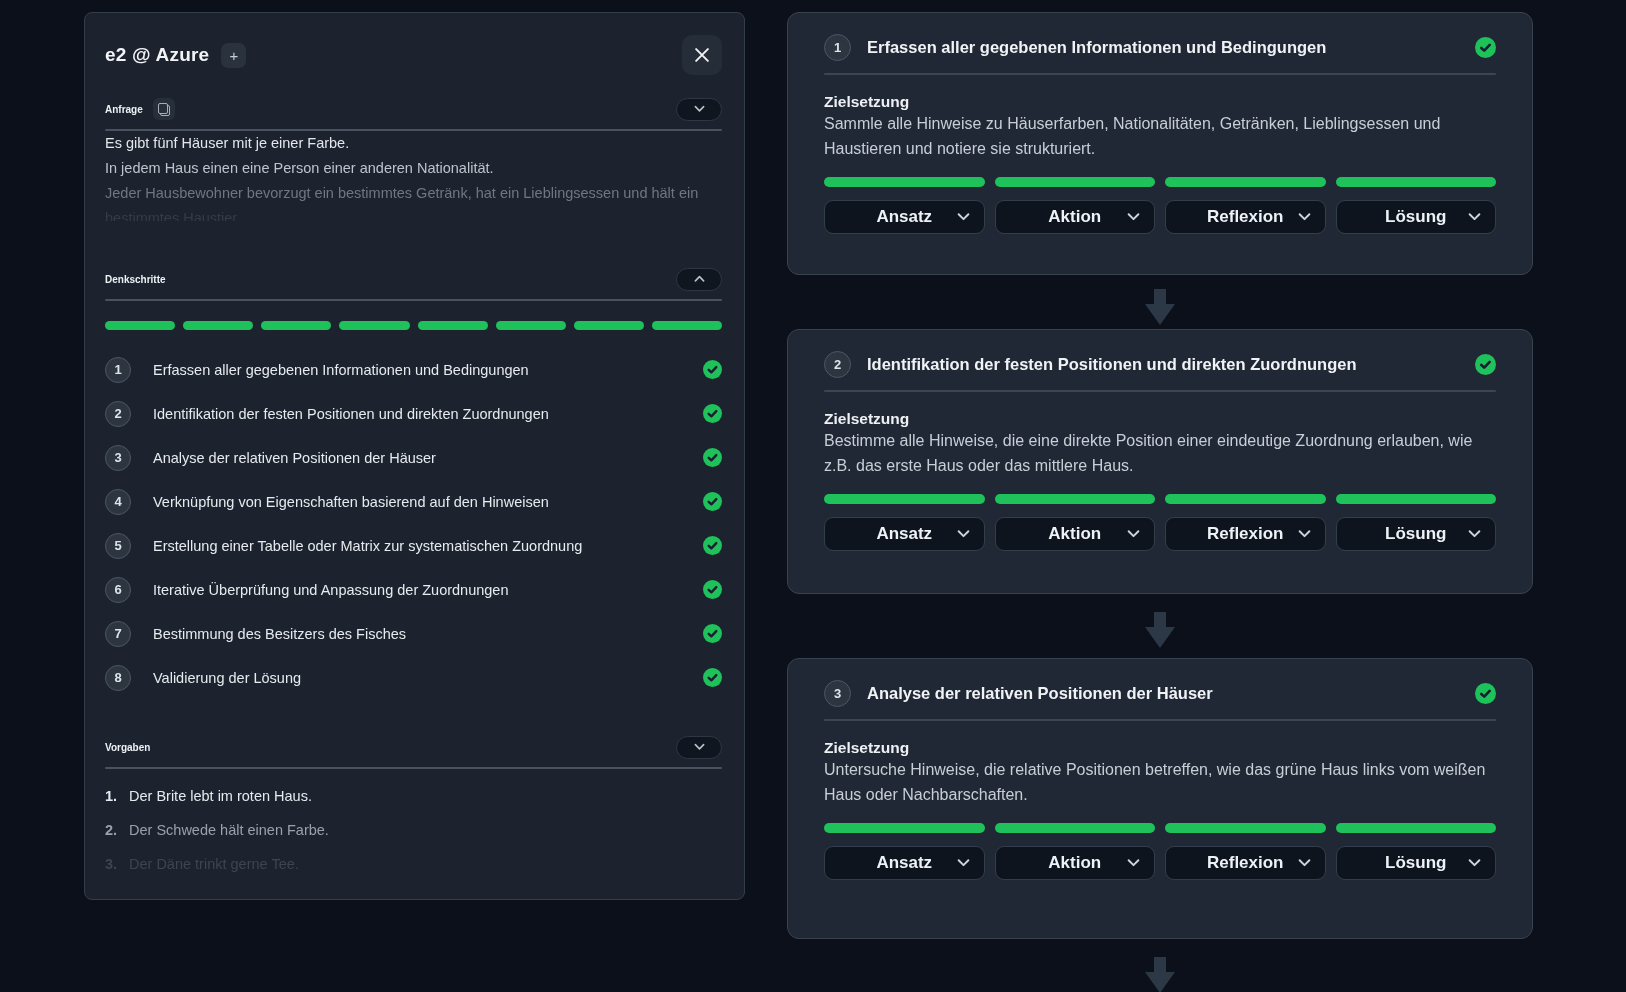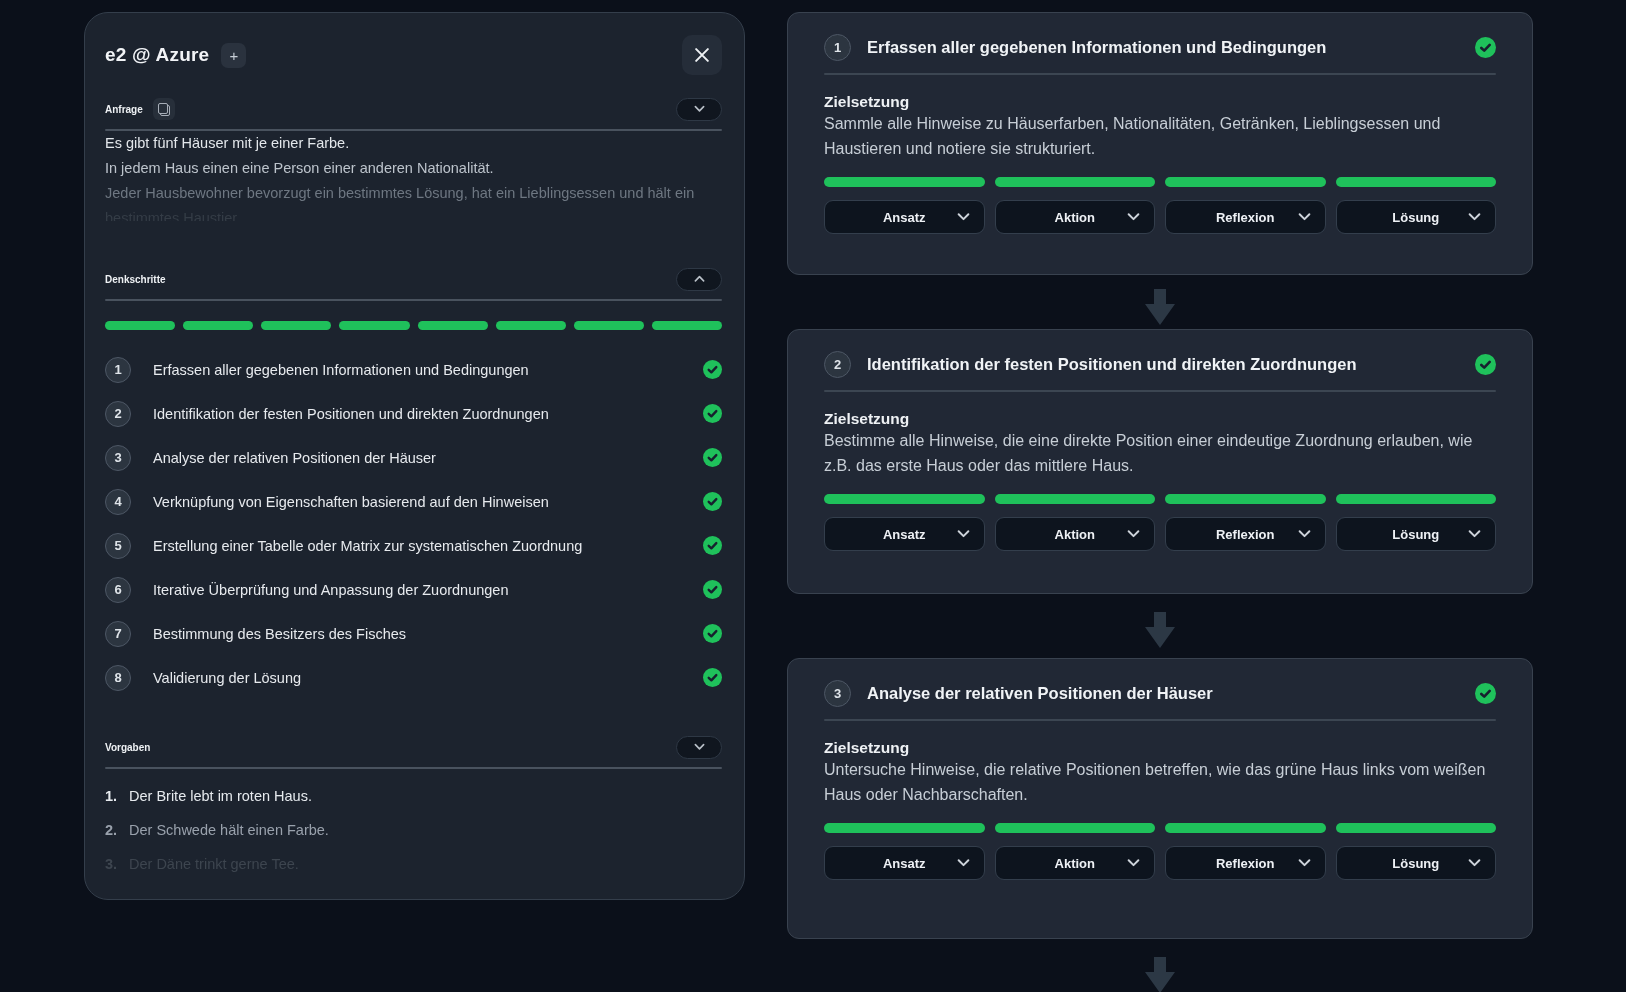--- a/index.html
+++ b/index.html
@@ -2,21 +2,21 @@
 <html><head>
 <meta charset="utf-8">
 <style>
   * { margin:0; padding:0; box-sizing:border-box; }
   html,body { width:1626px; height:992px; overflow:hidden; }
   body { font-family:"Liberation Sans", sans-serif; background:#0b101a; }
   .stage { position:relative; width:1626px; height:992px; background:#0b101a; overflow:hidden; }
 
   
   .panel { position:absolute; left:84px; top:12px; width:661px; height:888px;
-           background:#1c232e; border:1px solid #343e4b; border-radius:24px;
+           background:#1c232e; border:1px solid #343e4b; border-radius:8px;
            padding:24px 22px 0 20px; overflow:hidden; }
   .panel-head { display:flex; align-items:center; height:36px; margin-bottom:24px; }
   .panel-title { font-size:19px; font-weight:700; color:#f2f4f7; letter-spacing:.2px; }
   .plus-btn { margin-left:12px; width:25px; height:25px; border-radius:7px; background:#2a323e;
               border:none; color:#c7ced6; font-size:15px; line-height:1; cursor:pointer;
               display:flex; align-items:center; justify-content:center; font-family:inherit; }
   .close-btn { margin-left:auto; width:40px; height:40px; border-radius:10px; background:#252d39;
                border:none; cursor:pointer; display:flex; align-items:center; justify-content:center; }
 
   .sec { margin-top:0; }
@@ -69,21 +69,21 @@
   .card-title { margin-left:16px; font-size:16.5px; font-weight:700; color:#f0f3f6; white-space:nowrap; }
   .card-check { margin-left:auto; flex:none; }
   .card-divider { height:2px; background:#3c4652; margin-top:12px; border-radius:1px; }
   .ziel { margin-top:18px; font-size:15.5px; font-weight:700; color:#eef1f4; }
   .desc { font-size:16px; line-height:25px; color:#c7ced6; }
   .bars { display:flex; gap:10px; margin-top:16px; }
   .bar { flex:1; height:10px; border-radius:6px; background:#1fc15b; }
   .btns { display:flex; gap:10px; margin-top:13px; }
   .card-btn { flex:1; height:34px; border-radius:9px; background:#0d141e; border:1px solid #333e4c;
               position:relative; display:flex; align-items:center; justify-content:center;
-              color:#eef1f5; font-weight:700; font-size:13px; font-family:inherit; cursor:pointer; }
+              color:#eef1f5; font-weight:700; font-size:17px; font-family:inherit; cursor:pointer; }
   .card-btn svg { position:absolute; right:14px; top:50%; transform:translateY(-50%); }
 
   .flow-arrow { width:30px; height:36px; background:#2c3845; flex:none;
                 clip-path:polygon(30% 0, 70% 0, 70% 42%, 100% 42%, 50% 100%, 0 42%, 30% 42%); }
 </style>
 </head>
 <body>
 
 <div class="stage">
 
@@ -109,21 +109,21 @@
         <button class="pill">
           <svg width="11" height="8" viewBox="0 0 12 8">
             <path d="M1.5 1.5 L6 6 L10.5 1.5" stroke="#b9c0c8" stroke-width="1.8" fill="none" stroke-linecap="round" stroke-linejoin="round"></path>
           </svg>
         </button>
       </div>
       <div class="divider"></div>
       <div class="anfrage-lines" id="anfrage-lines">
           <div class="anfrage-line">Es gibt fünf Häuser mit je einer Farbe.</div>
           <div class="anfrage-line">In jedem Haus einen eine Person einer anderen Nationalität.</div>
-          <div class="anfrage-line">Jeder Hausbewohner bevorzugt ein bestimmtes Lösung, hat ein Lieblingsessen und hält ein</div>
+          <div class="anfrage-line">Jeder Hausbewohner bevorzugt ein bestimmtes Getränk, hat ein Lieblingsessen und hält ein</div>
           <div class="anfrage-line">bestimmtes Haustier.</div>
         </div>
     </section>
 
     <section class="sec sec-denk">
       <div class="sec-head">
         <span class="sec-title">Denkschritte</span>
         <button class="pill">
           <svg width="11" height="8" viewBox="0 0 12 8">
             <path d="M1.5 6 L6 1.5 L10.5 6" stroke="#b9c0c8" stroke-width="1.8" fill="none" stroke-linecap="round" stroke-linejoin="round"></path>

